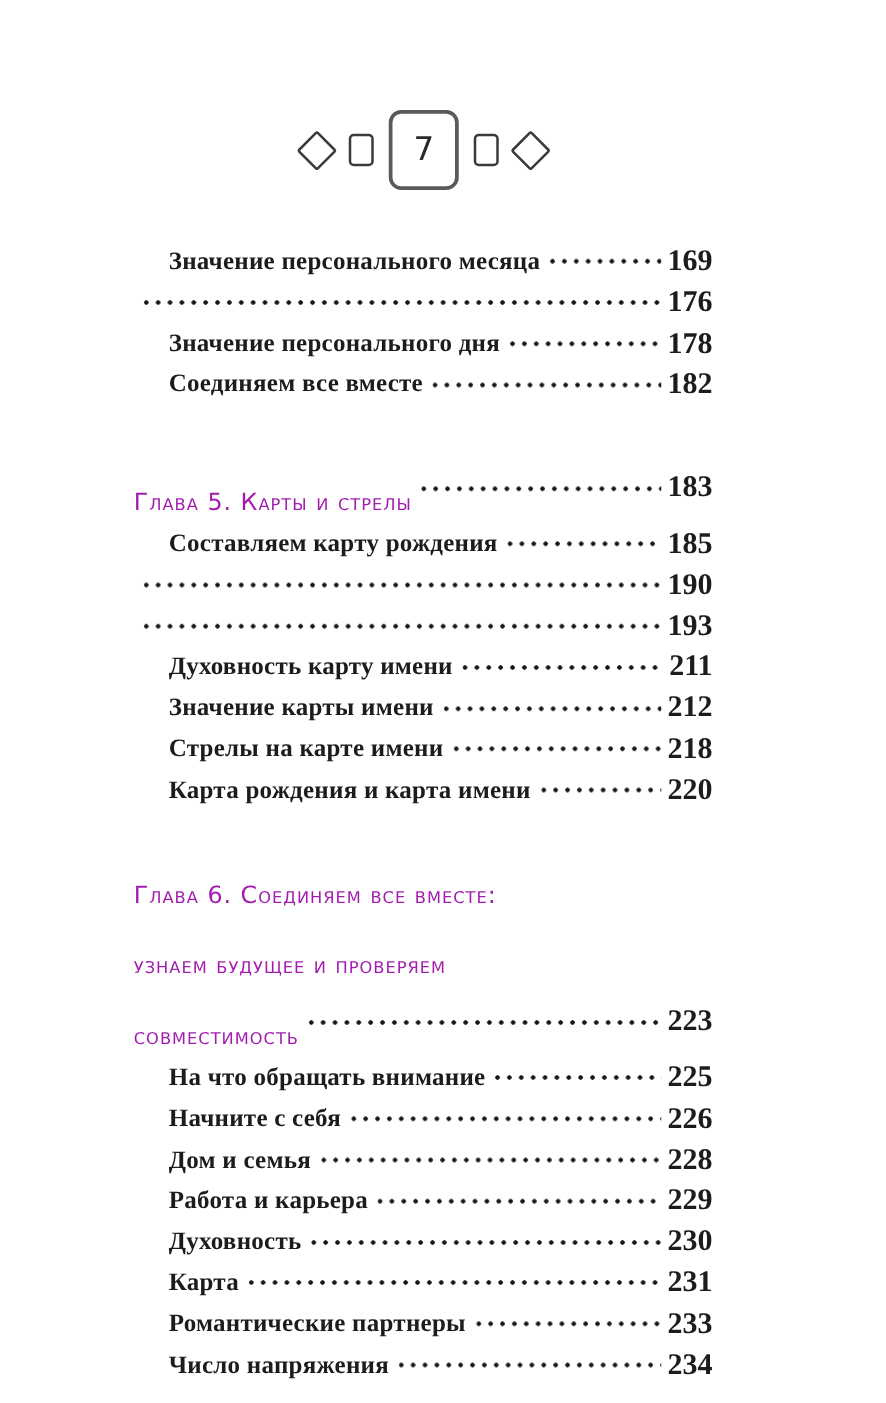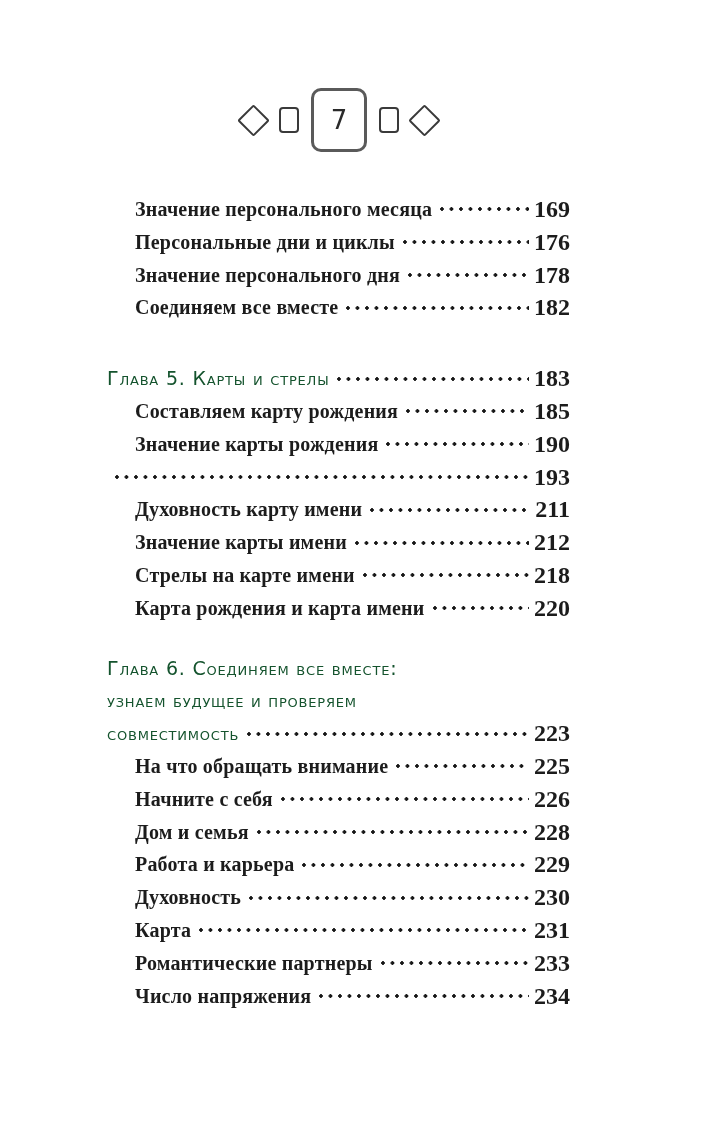--- a/index.html
+++ b/index.html
@@ -75,21 +75,22 @@
   }
   .row.entry .title {
     margin-left: 28px;
   }
   .row.heading .title {
     font-family: "DejaVu Sans", sans-serif;
     font-weight: normal;
     font-variant: small-caps;
     font-size: 19px;
     letter-spacing: 0.8px;
-    color: #14532d;
+    color: #a21caf;
+    margin-top: 24px;
   }
   .gap-lg { margin-top: 38px; }
   .gap-sm { margin-top: 27px; }
   .leader {
     flex: 1;
     height: 4px;
     margin: 0 5px 0 8px;
     background-image: radial-gradient(circle at 2px 2px, #161616 1.55px, transparent 2px);
     background-size: 9.5px 4px;
     background-repeat: repeat-x;
@@ -117,21 +118,20 @@
   </div>
 
   <div class="toc">
 
     <div class="row entry">
       <span class="title">Значение персонального месяца</span>
       <span class="leader"></span>
       <span class="num">169</span>
     </div>
     <div class="row entry">
-      <span class="title">Персональные дни и циклы</span>
       <span class="leader"></span>
       <span class="num">176</span>
     </div>
     <div class="row entry">
       <span class="title">Значение персонального дня</span>
       <span class="leader"></span>
       <span class="num">178</span>
     </div>
     <div class="row entry">
       <span class="title">Соединяем все вместе</span>
@@ -143,21 +143,20 @@
       <span class="title">Глава 5. Карты и стрелы</span>
       <span class="leader"></span>
       <span class="num">183</span>
     </div>
     <div class="row entry">
       <span class="title">Составляем карту рождения</span>
       <span class="leader"></span>
       <span class="num">185</span>
     </div>
     <div class="row entry">
-      <span class="title">Значение карты рождения</span>
       <span class="leader"></span>
       <span class="num">190</span>
     </div>
     <div class="row entry">
       <span class="leader"></span>
       <span class="num">193</span>
     </div>
     <div class="row entry">
       <span class="title">Духовность карту имени</span>
       <span class="leader"></span>

